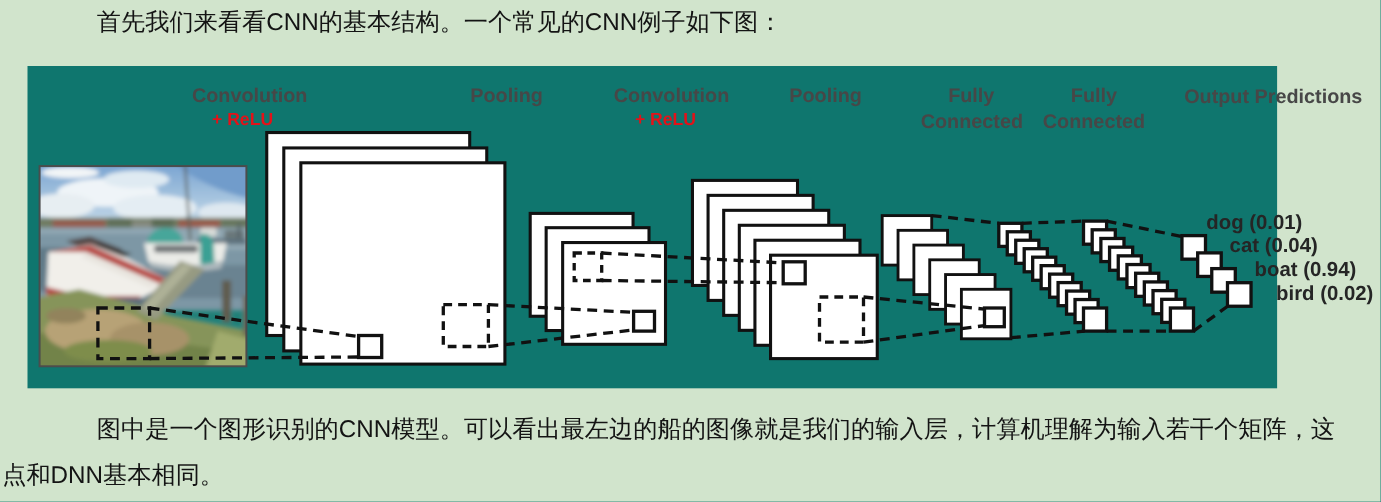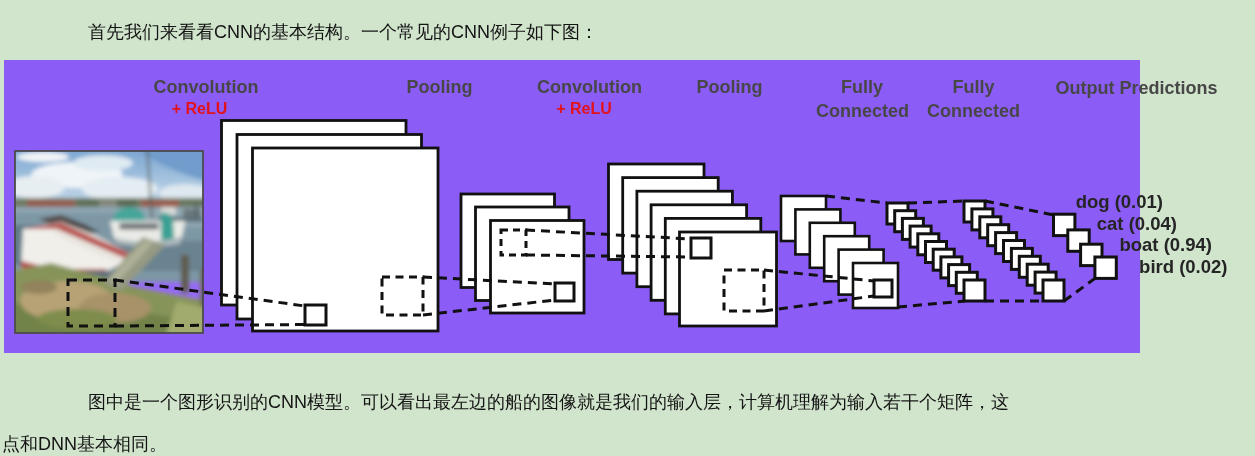--- a/index.html
+++ b/index.html
@@ -1,19 +1,19 @@
 <!DOCTYPE html>
 <html><head>
 <meta charset="utf-8">
 <style>
 html,body{margin:0;padding:0;}
 body{position:relative;width:1255px;height:456px;background:#d1e4cc;font-family:"Liberation Sans",sans-serif;color:#141414;overflow:hidden;}
-.para{font-size:18px;line-height:42px;margin-top:12px;}
+.para{font-size:22px;line-height:42px;}
 #p1{position:absolute;left:2px;top:-1px;width:1250px;text-indent:86px;}
-#fig{position:absolute;left:4px;top:60px;width:1136px;height:293px;background:#8b5cf6;}
+#fig{position:absolute;left:25px;top:60px;width:1136px;height:293px;background:#0f766e;}
 #p2{position:absolute;left:2px;top:369px;width:1252px;text-indent:86px;}
 svg{display:block;}
 </style>
 </head>
 <body>
 <div id="p1" class="para">首先我们来看看CNN的基本结构。一个常见的CNN例子如下图：</div>
 <div id="fig">
 <svg width="1237" height="293" viewBox="0 0 1237 293">
 <defs>
 <filter id="blur" x="-5%" y="-5%" width="110%" height="110%">

